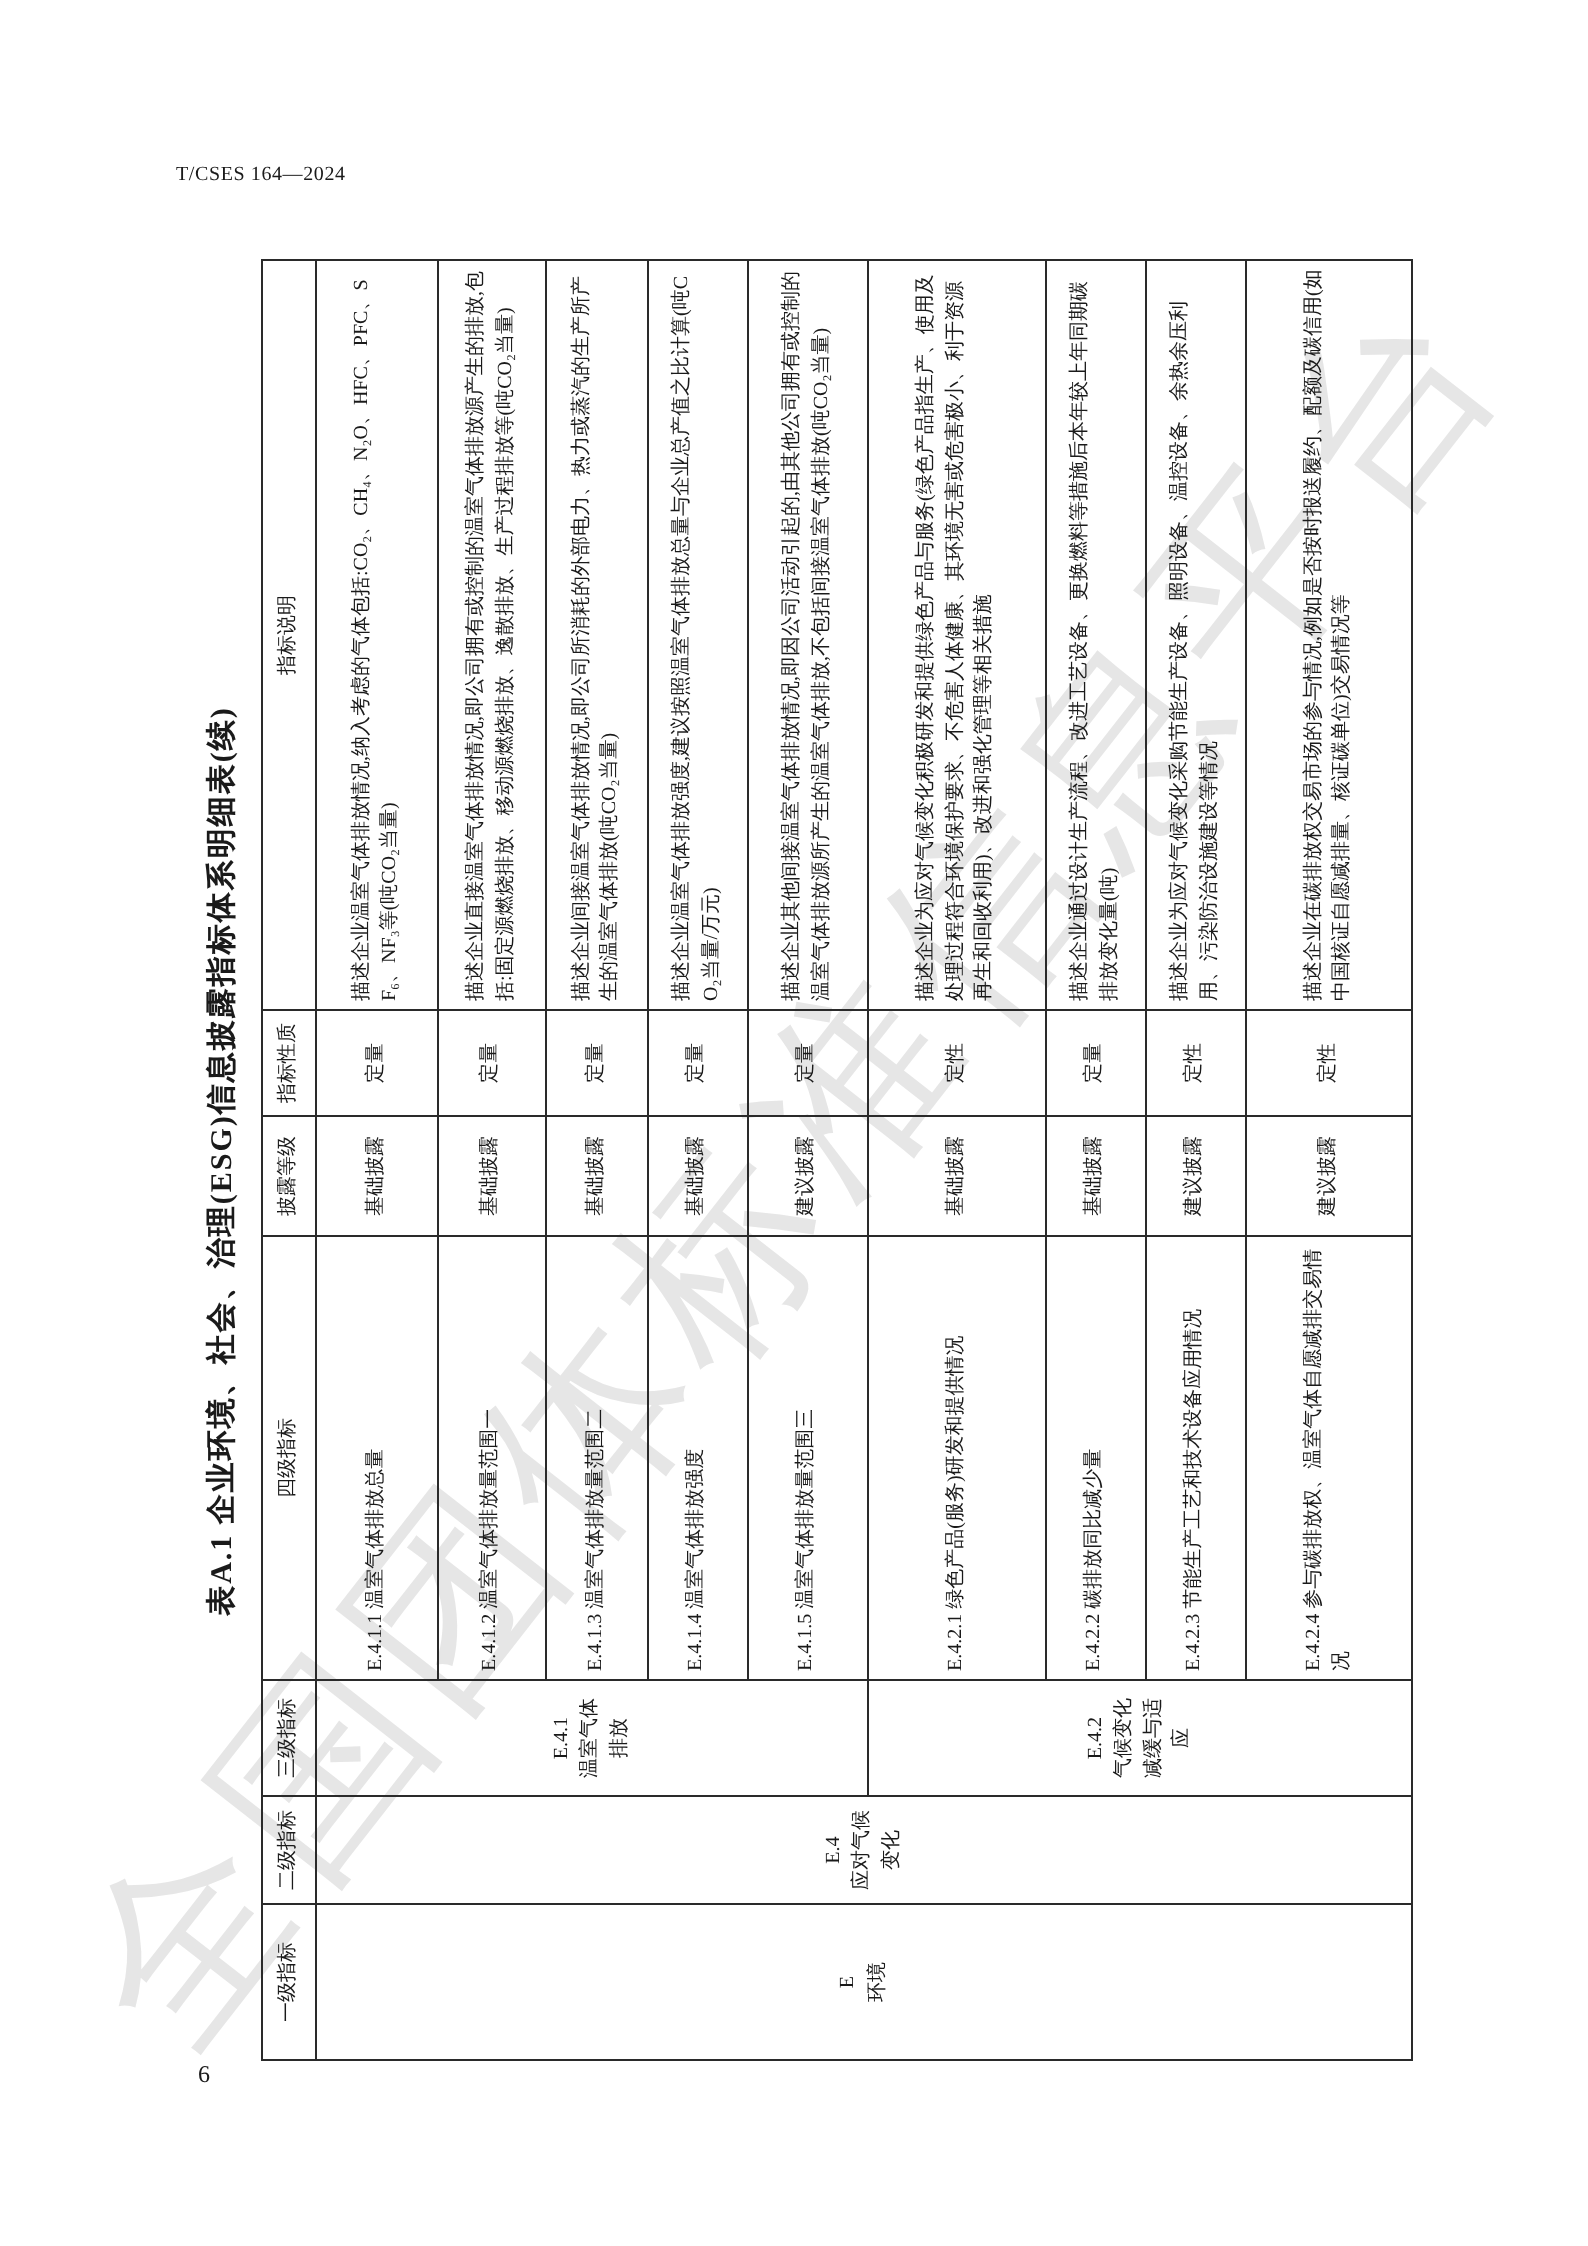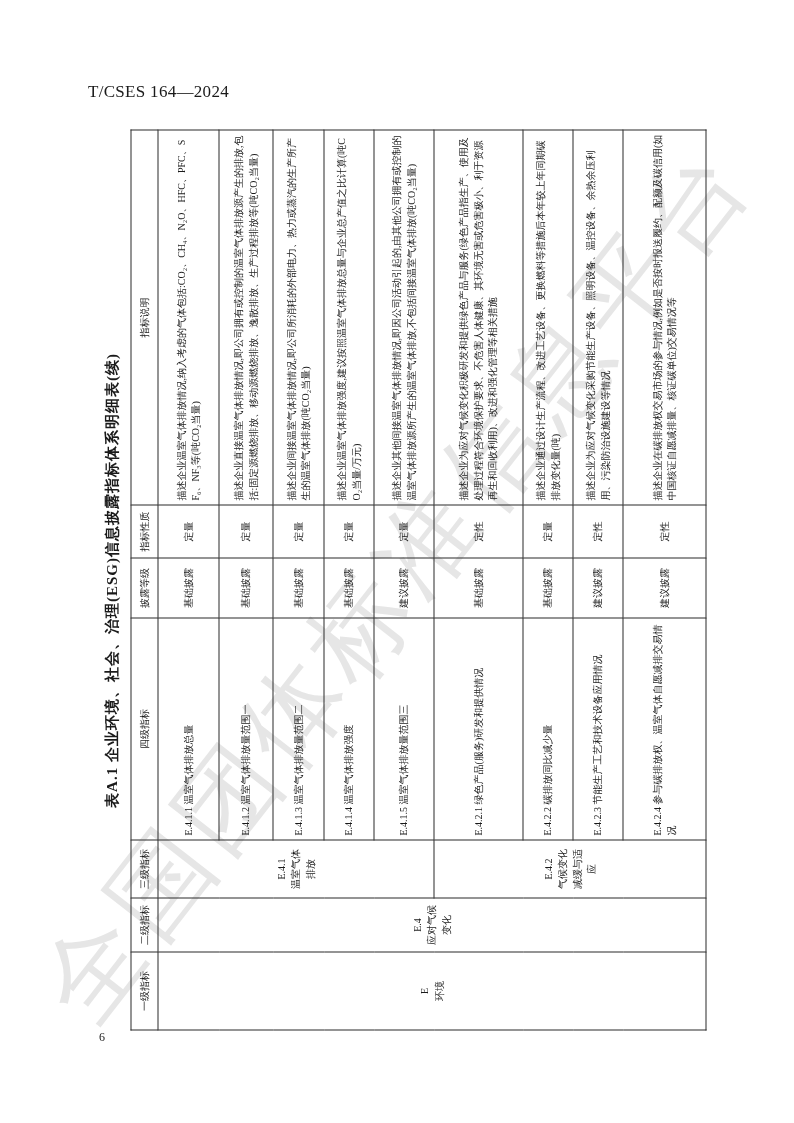--- a/index.html
+++ b/index.html
@@ -10,21 +10,21 @@
   }
   .page {
     position: relative;
     width: 794px; height: 1123px;
     background: #ffffff;
     overflow: hidden;
     color: #1a1a1a;
   }
   .doc-code {
     position: absolute; left: 88px; top: 82px;
-    font-size: 17px; letter-spacing: 0.3px; z-index: 3;
+    font-size: 10px; letter-spacing: 0.3px; z-index: 3;
   }
   .page-num {
     position: absolute; left: 99px; top: 1030px;
     font-size: 12px; z-index: 3;
   }
   .watermark {
     position: absolute; left: 50%; top: 52%;
     transform: translate(-50%, -50%) rotate(-52deg);
     font-size: 100px; letter-spacing: 8px;
     color: rgba(130,130,130,0.20);

